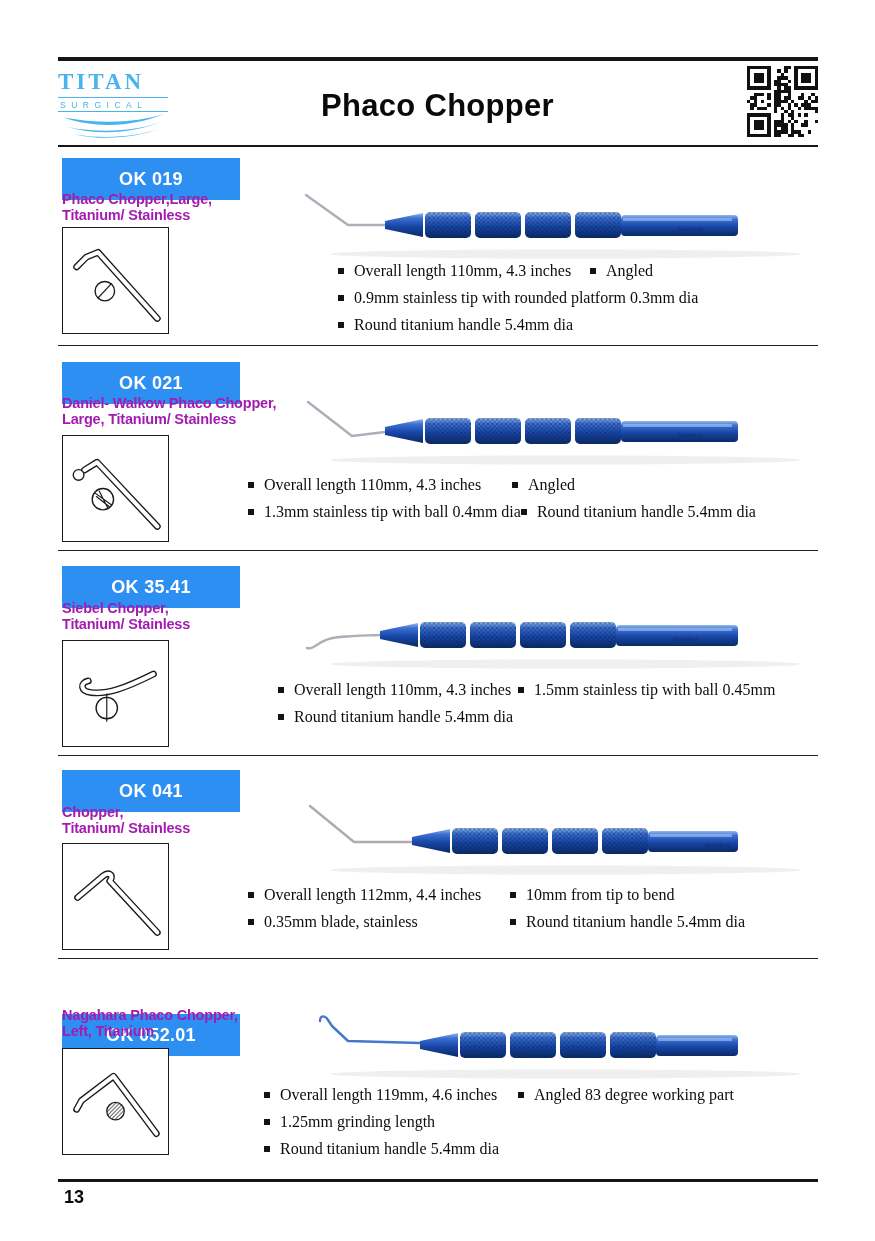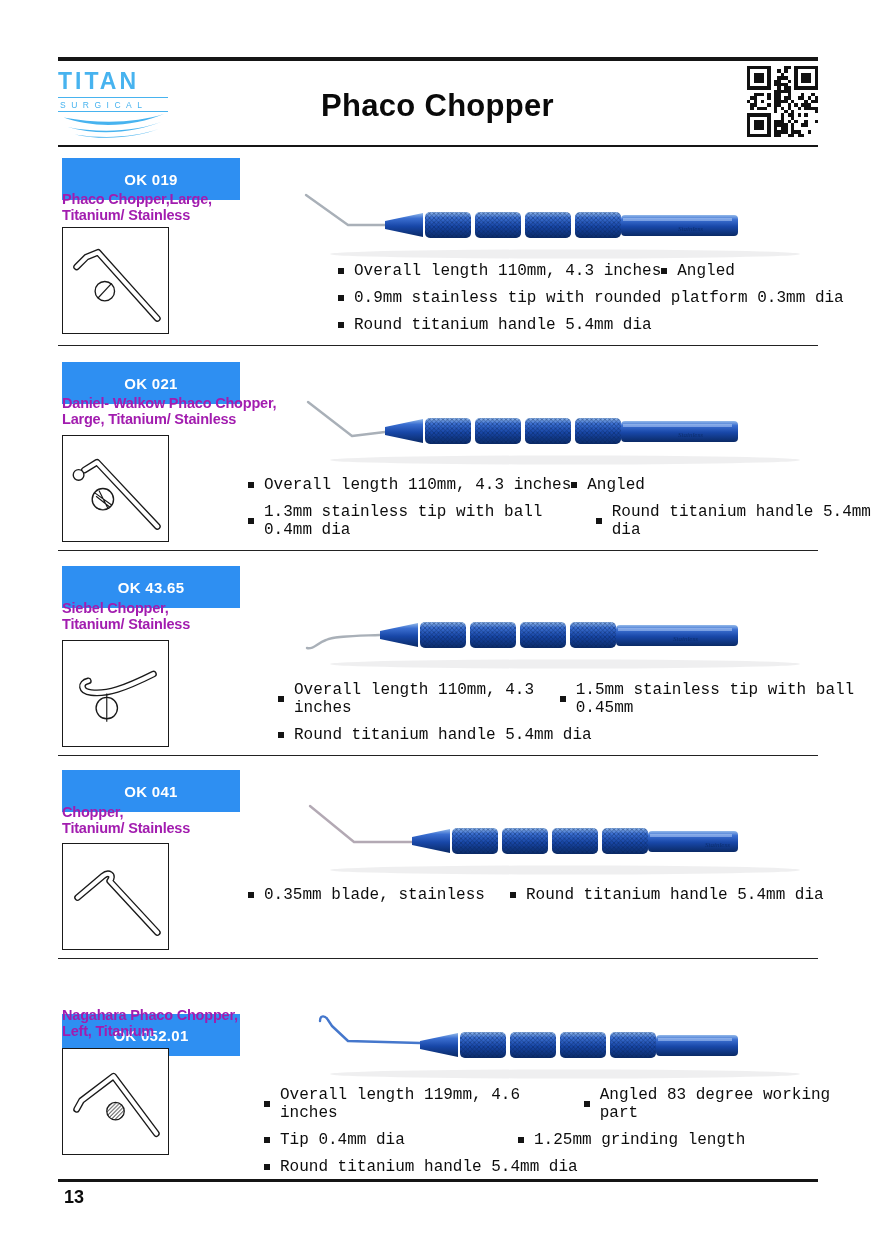--- a/index.html
+++ b/index.html
@@ -7,32 +7,32 @@
   html,body{background:#fff}
   body{width:875px;height:1241px;position:relative;font-family:"Liberation Sans",sans-serif;color:#111;overflow:hidden}
   .hr{position:absolute;left:58px;width:760px;background:#151515}
   .hr-top{top:57px;height:3.5px}
   .hr-head{top:145px;height:2px}
   .hr-div{height:1.3px;background:#222}
   .hr-foot{top:1179px;height:2.5px}
 
   
   .logo{position:absolute;left:58px;top:70px;width:118px}
-  .logo-brand{font-family:Liberation Sans, sans-serif;font-weight:bold;font-size:23px;letter-spacing:3px;color:#47b3ef;line-height:1}
+  .logo-brand{font-family:Liberation Serif, serif;font-weight:bold;font-size:23px;letter-spacing:3px;color:#47b3ef;line-height:1}
   .logo-sub{font-size:8.5px;letter-spacing:5.5px;color:#47b3ef;border-top:1.5px solid #47b3ef;border-bottom:1.5px solid #47b3ef;padding:1.5px 0 1.5px 2px;margin-top:4px;width:110px}
   .page-title{position:absolute;left:0;right:0;top:88px;text-align:center;font-size:31px;font-weight:bold;letter-spacing:.3px;color:#0a0a0a}
   .qr{position:absolute;left:747px;top:66px;width:71px;height:71px}
 
   
-  .badge{position:absolute;left:62px;width:178px;height:42px;background:#2e8ff2;color:#fff;font-weight:bold;font-size:15px;display:flex;align-items:center;justify-content:center;letter-spacing:.3px}
+  .badge{position:absolute;left:62px;width:178px;height:42px;background:#2e8ff2;color:#fff;font-weight:bold;font-size:18px;display:flex;align-items:center;justify-content:center;letter-spacing:.3px}
   .pname{position:absolute;left:62px;width:245px;color:#a21caf;font-weight:bold;font-size:14.5px;line-height:1.12;letter-spacing:-.2px}
   .pname span{display:block}
   .diagram{position:absolute;left:62px;width:107px;height:107px;border:1.5px solid #1a1a1a;background:#fff;display:flex;align-items:center;justify-content:center}
   .photo{position:absolute;left:290px;width:530px;height:80px}
-  .specs{position:absolute;font-family:Liberation Mono, monospace;font-size:16px;color:#0d0d0d}
+  .specs{position:absolute;font-family:Liberation Serif, serif;font-size:16px;color:#0d0d0d}
   .srow{display:flex;margin-bottom:9px;line-height:18px}
   .cell{display:flex;align-items:center}
   .cell:first-child{min-width:var(--c1w,255px)}
   .bullet{width:6px;height:6px;background:#141414;margin-right:10px;flex:none}
 
   
   .tube-o{fill:none;stroke:#1a1a1a;stroke-width:7;stroke-linecap:round;stroke-linejoin:round}
   .tube-i{fill:none;stroke:#fff;stroke-width:4.2;stroke-linecap:round;stroke-linejoin:round}
   .thin{fill:#fff;stroke:#1a1a1a;stroke-width:1.4}
   .thinl{fill:none;stroke:#1a1a1a;stroke-width:1.2}
@@ -311,21 +311,21 @@
         <span>1.3mm stainless tip with ball 0.4mm dia</span>
       </div>
     <div class="cell">
         <span class="bullet"></span>
         <span>Round titanium handle 5.4mm dia</span>
       </div>
   </div>
 </div>
 <div class="hr hr-div" style="top:550px"></div>
 
-<div class="badge" style="top:566px">OK 43.65</div>
+<div class="badge" style="top:566px">OK 35.41</div>
 <div class="pname" style="top:600px">
   <span>Siebel Chopper,</span>
   <span>Titanium/ Stainless</span>
 </div>
 <div class="diagram" style="top:640px">
   <svg width="104" height="104" viewBox="0 0 107 107">
     <path class="tube-o" d="M25,40 C16,42 17,51 28,52 C44,54 62,48 92,33"></path>
     <path class="tube-i" d="M25,40 C16,42 17,51 28,52 C44,54 62,48 92,33"></path>
     <circle class="thin" cx="44" cy="68" r="11"></circle>
     <path class="thinl" d="M44,53 L44,82"></path>
@@ -413,20 +413,30 @@
       <rect x="262" y="30" width="46" height="26" rx="5" fill="url(#hg3)"></rect>
       <rect x="262" y="30" width="46" height="26" rx="5" fill="url(#kn3)"></rect>
       <rect x="312" y="30" width="46" height="26" rx="5" fill="url(#hg3)"></rect>
       <rect x="312" y="30" width="46" height="26" rx="5" fill="url(#kn3)"></rect>
     <text x="415" y="49" font-size="7" font-style="italic" font-family="Liberation Serif, serif" fill="#0a2a66" opacity="0.85">Stainless</text>
   </svg></div>
 <div class="specs" style="left:248px;top:886px;--c1w:262px">
   <div class="srow">
     <div class="cell">
         <span class="bullet"></span>
+        <span>Overall length 112mm, 4.4 inches</span>
+      </div>
+    <div class="cell">
+        <span class="bullet"></span>
+        <span>10mm from tip to bend</span>
+      </div>
+  </div>
+  <div class="srow">
+    <div class="cell">
+        <span class="bullet"></span>
         <span>0.35mm blade, stainless</span>
       </div>
     <div class="cell">
         <span class="bullet"></span>
         <span>Round titanium handle 5.4mm dia</span>
       </div>
   </div>
 </div>
 <div class="hr hr-div" style="top:958px"></div>
 
@@ -481,24 +491,20 @@
         <span>Overall length 119mm, 4.6 inches</span>
       </div>
     <div class="cell">
         <span class="bullet"></span>
         <span>Angled 83 degree working part</span>
       </div>
   </div>
   <div class="srow">
     <div class="cell">
         <span class="bullet"></span>
-        <span>Tip 0.4mm dia</span>
-      </div>
-    <div class="cell">
-        <span class="bullet"></span>
         <span>1.25mm grinding length</span>
       </div>
   </div>
   <div class="srow">
     <div class="cell">
         <span class="bullet"></span>
         <span>Round titanium handle 5.4mm dia</span>
       </div>
   </div>
 </div>

